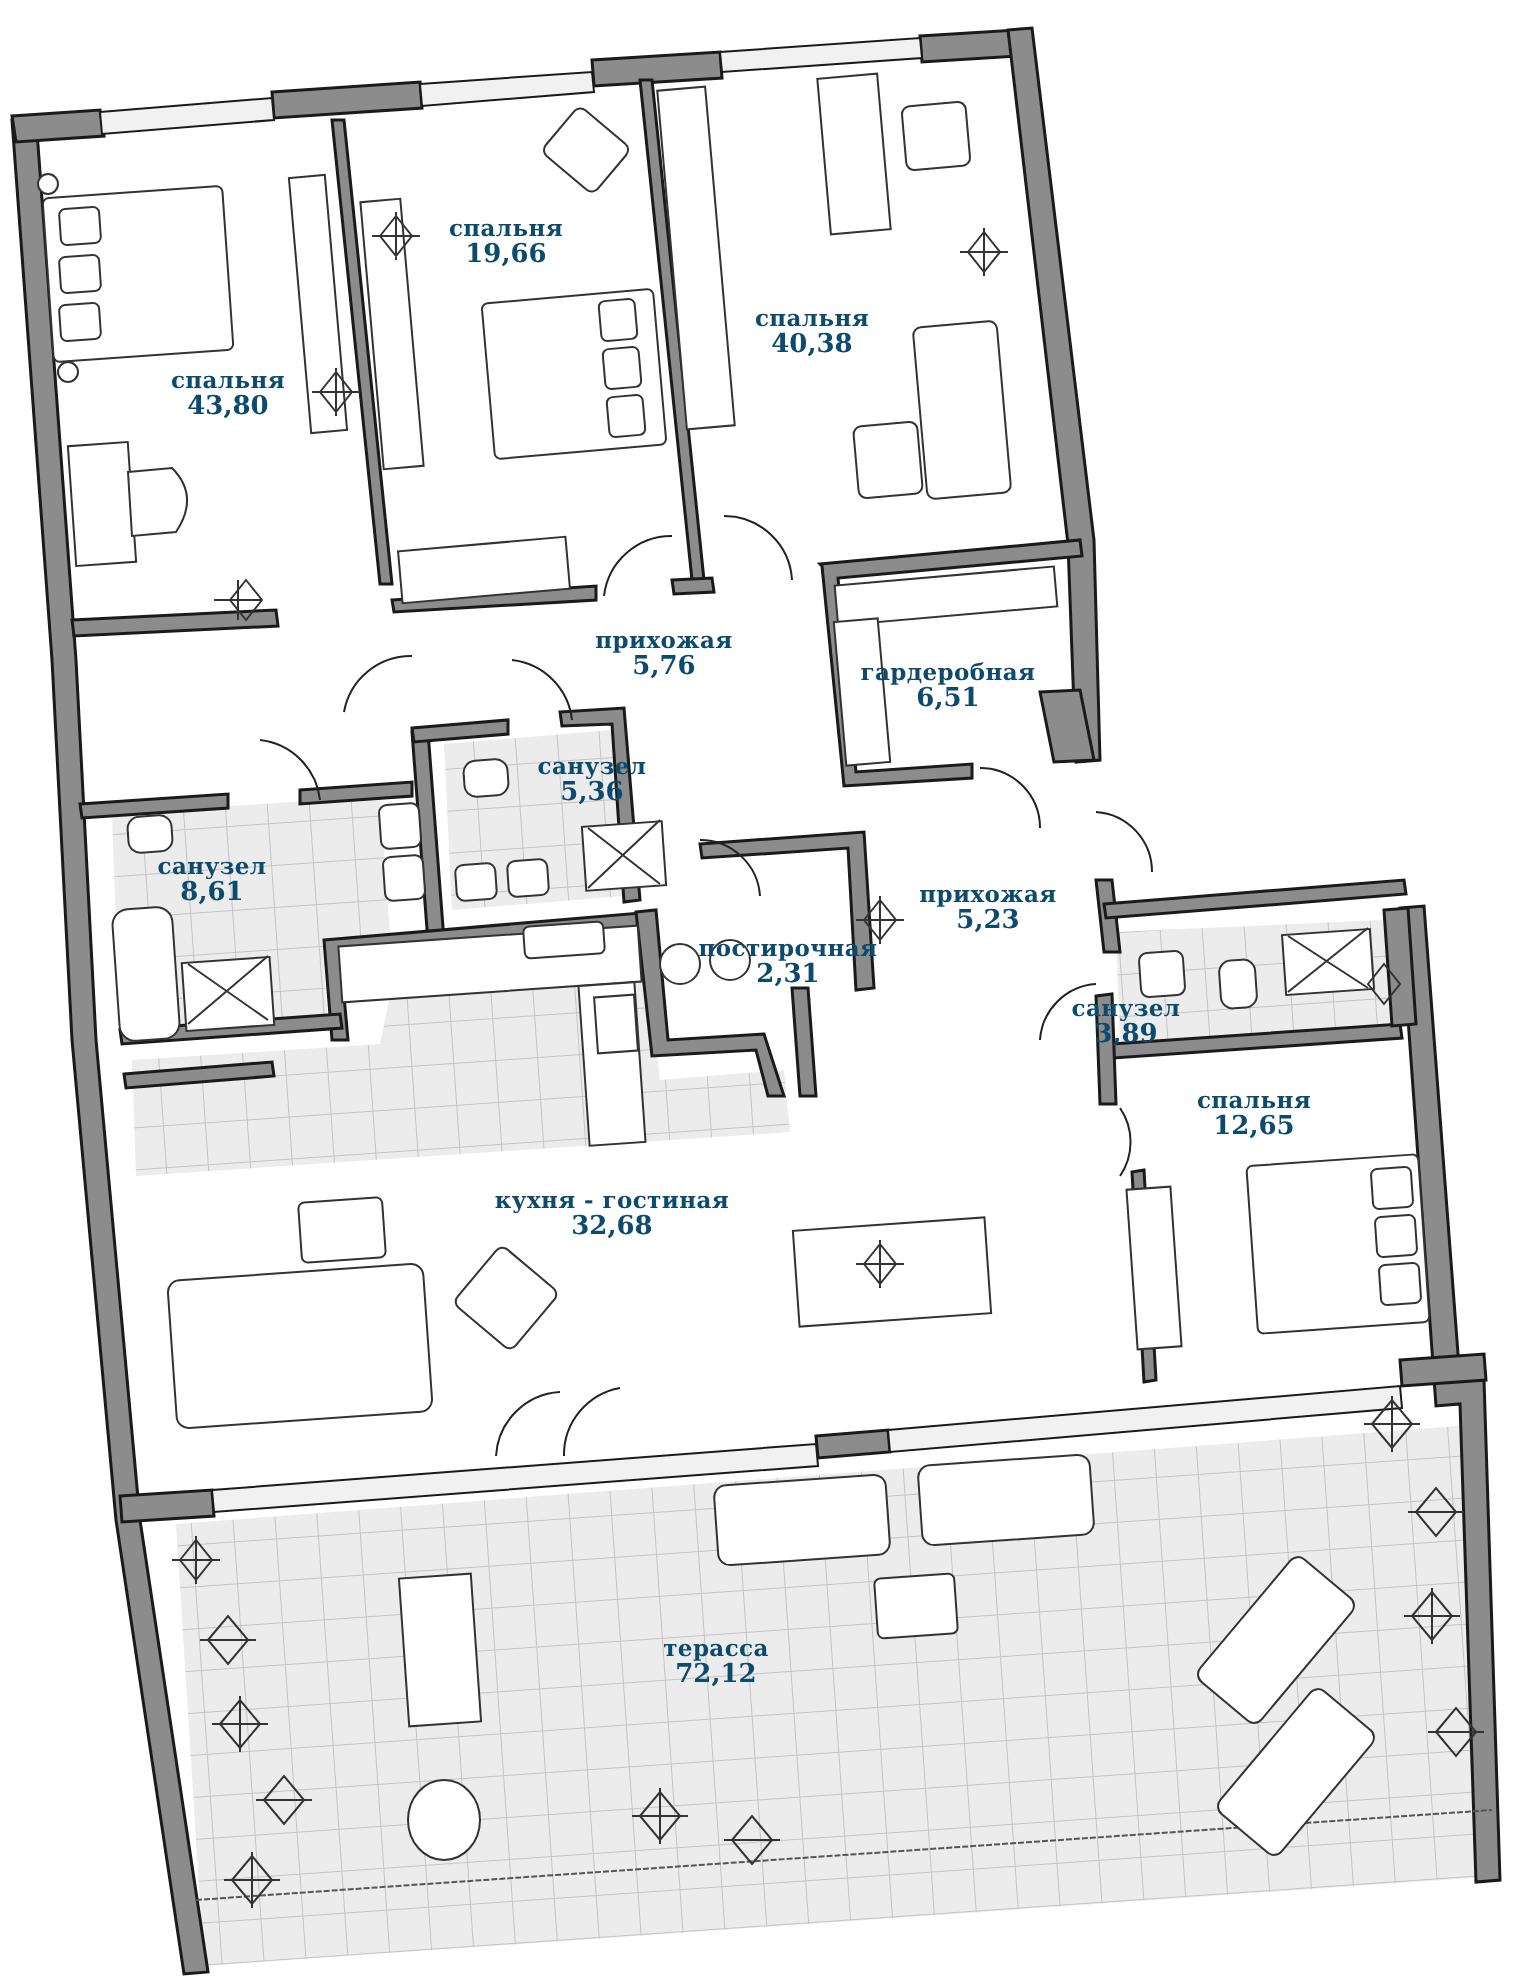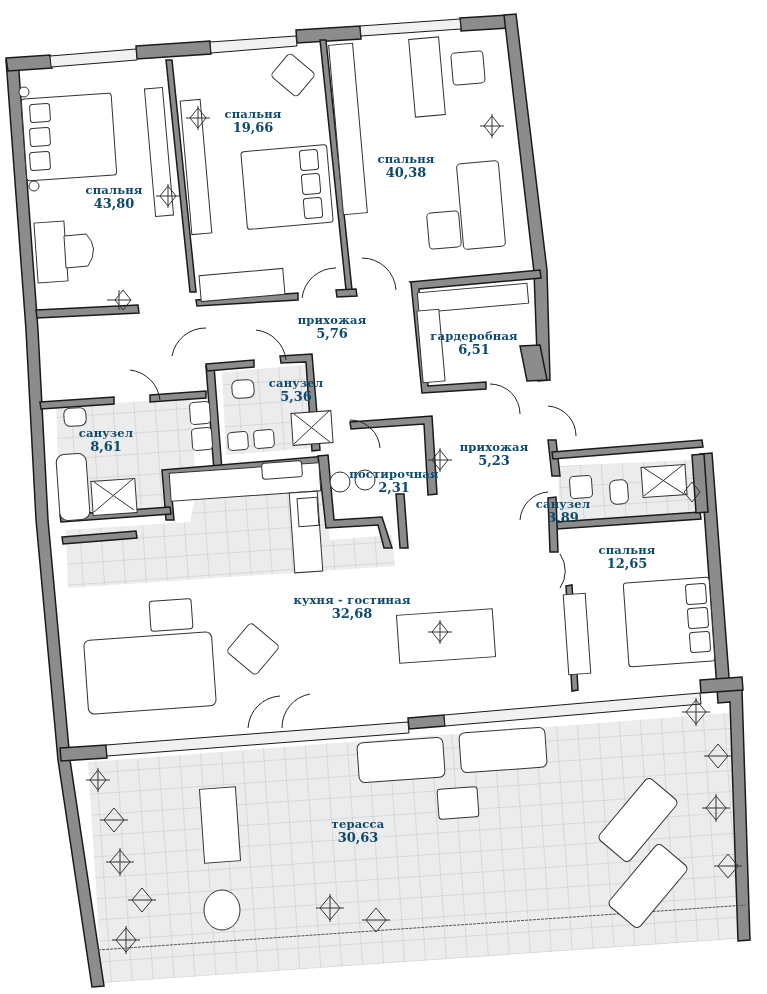--- a/index.html
+++ b/index.html
@@ -223,20 +223,20 @@
   <span class="area">5,23</span>
 </div>
 <div class="room-label" style="left:563px; top:498px;">
   <span class="name">санузел</span>
   <span class="area">3,89</span>
 </div>
 <div class="room-label" style="left:627px; top:544px;">
   <span class="name">спальня</span>
   <span class="area">12,65</span>
 </div>
-<div class="room-label" style="left:306px; top:594px;margin-left:46px;">
+<div class="room-label" style="left:306px; top:594px;">
   <span class="name">кухня - гостиная</span>
   <span class="area">32,68</span>
 </div>
 <div class="room-label" style="left:358px; top:818px;">
   <span class="name">терасса</span>
-  <span class="area">30,63</span>
+  <span class="area">72,12</span>
 </div>
 
 </body></html>

